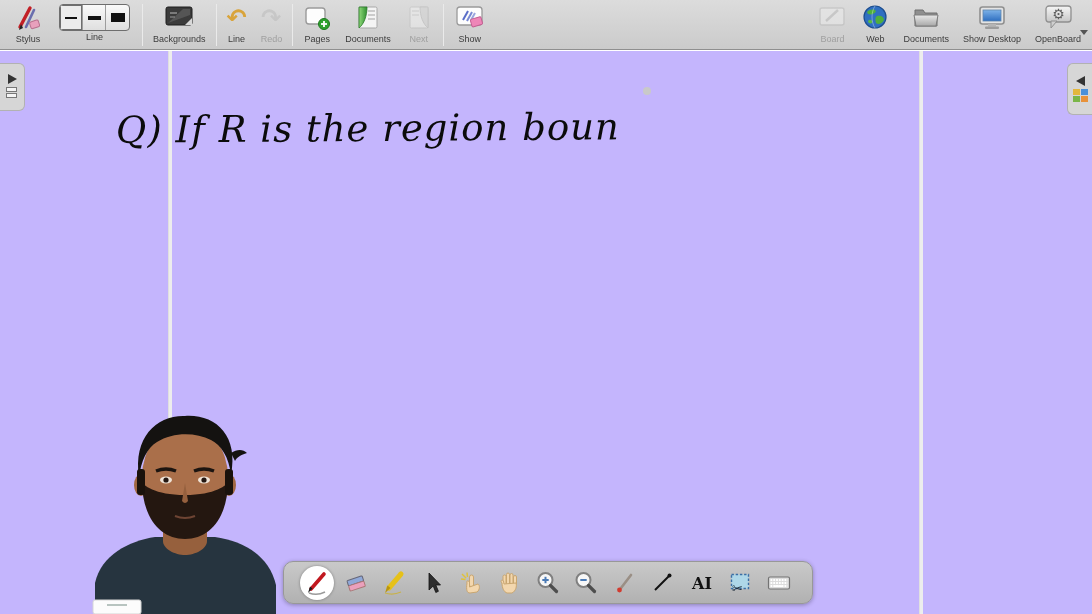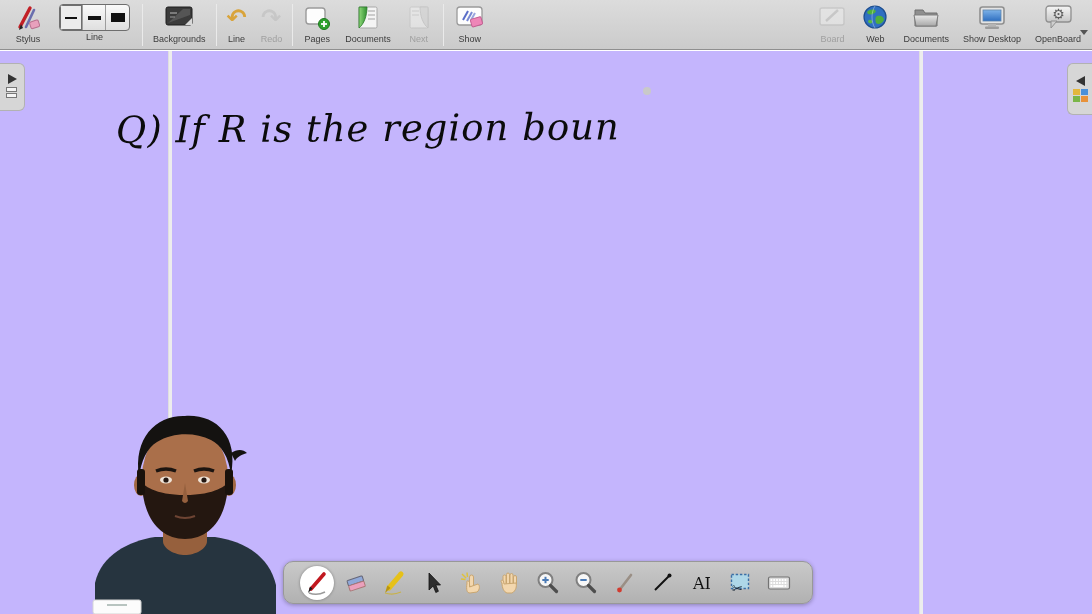--- a/index.html
+++ b/index.html
@@ -74,21 +74,21 @@
 
   
   .webcam { position:absolute; left:85px; top:413px; width:200px; height:201px; }
 
   
   .stylusbar {
     position:absolute; left:283px; top:561px; width:530px; height:43px;
     background:linear-gradient(#c9c9c9,#b1b1b1);
     border:1px solid #989898; border-radius:10px;
     box-shadow:0 1px 4px rgba(0,0,0,.3);
-    display:flex; align-items:center; justify-content:space-around; padding:0 14px;
+    display:flex; align-items:center; justify-content:space-around; padding:0 14px;font-weight:bold;
   }
   .tool { width:34px; height:34px; display:flex; align-items:center; justify-content:center; border-radius:50%; }
   .tool.selected { background:#fff; box-shadow:0 0 3px rgba(0,0,0,.35); }
 </style>
 </head>
 <body>
 
 <div class="topbar">
 
   <div class="titem">

